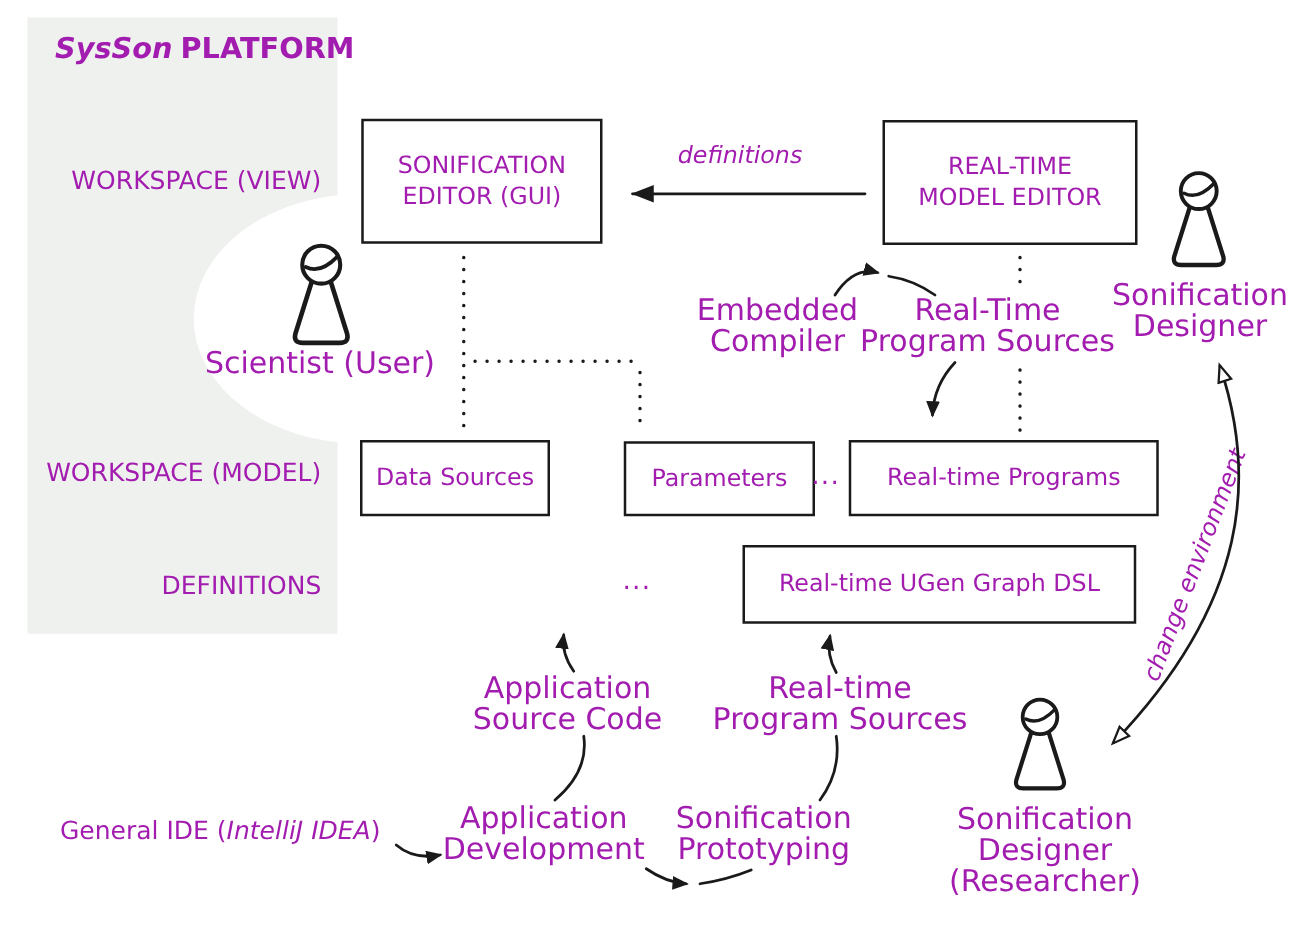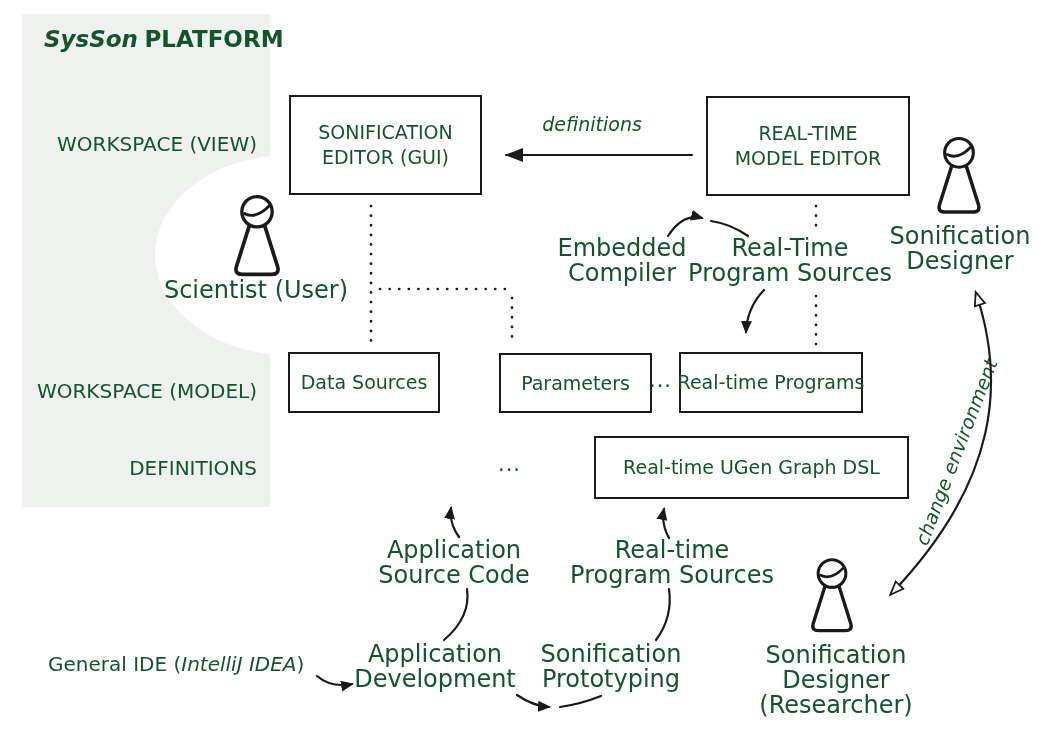--- a/index.html
+++ b/index.html
@@ -1,18 +1,18 @@
 <!DOCTYPE html>
 <html><head>
 <meta charset="utf-8">
 <style>
   html,body{margin:0;padding:0;background:#fff;}
   #scene{
     position:relative;width:1044px;height:748px;background:#fff;overflow:hidden;
-    font-family:"DejaVu Sans","Liberation Sans",sans-serif;color:#14532d;
+    font-family:"DejaVu Sans","Liberation Sans",sans-serif;color:#a21caf;
   }
   .abs{position:absolute;}
   #platform-bg{left:22px;top:14px;width:248px;height:493px;background:#eff1ee;}
   #platform-cutout{left:155px;top:155px;width:270px;height:200px;background:#ffffff;border-radius:50%;}
   #overlay{left:0;top:0;width:1044px;height:748px;pointer-events:none;}
 
   .title{font-size:23px;white-space:nowrap;}
   .bold{font-weight:bold;}
   .it{font-style:italic;}
   .gap-left{margin-left:0.28em;}
@@ -37,38 +37,38 @@
 <div id="scene">
 
   <div id="platform-bg" class="abs"></div>
   <div id="platform-cutout" class="abs"></div>
 
   <div class="abs title bold" style="left:44px;top:26px;">
     <span class="it">SysSon</span><span class="gap-left">PLATFORM</span>
   </div>
 
   <div class="abs rowlabel" style="top:132px;">WORKSPACE (VIEW)</div>
-  <div class="abs rowlabel" style="top:379px;">WORKSPACE (MODEL)</div>
+  <div class="abs rowlabel" style="top:366px;">WORKSPACE (MODEL)</div>
   <div class="abs rowlabel" style="top:456px;">DEFINITIONS</div>
 
   <div class="abs box" style="left:289px;top:95px;width:193px;height:100px;">
     <span>SONIFICATION</span>
     <span>EDITOR (GUI)</span>
   </div>
   <div class="abs box" style="left:706px;top:96px;width:204px;height:100px;">
     <span>REAL-TIME</span>
     <span>MODEL EDITOR</span>
   </div>
   <div class="abs box" style="left:288px;top:352px;width:152px;height:61px;">
     <span>Data Sources</span>
   </div>
   <div class="abs box" style="left:499px;top:353px;width:153px;height:60px;">
     <span>Parameters</span>
   </div>
-  <div class="abs box" style="left:679px;top:352px;width:184px;height:61px;">
+  <div class="abs box" style="left:679px;top:352px;width:248px;height:61px;">
     <span>Real-time Programs</span>
   </div>
   <div class="abs box" style="left:594px;top:436px;width:315px;height:63px;">
     <span>Real-time UGen Graph DSL</span>
   </div>
 
   <div class="abs dots" style="left:649px;top:368px;">...</div>
   <div class="abs dots" style="left:498px;top:452px;">...</div>
 
   <div class="abs flowlabel" style="left:592px;top:113px;transform:translateX(-50%);">definitions</div>

